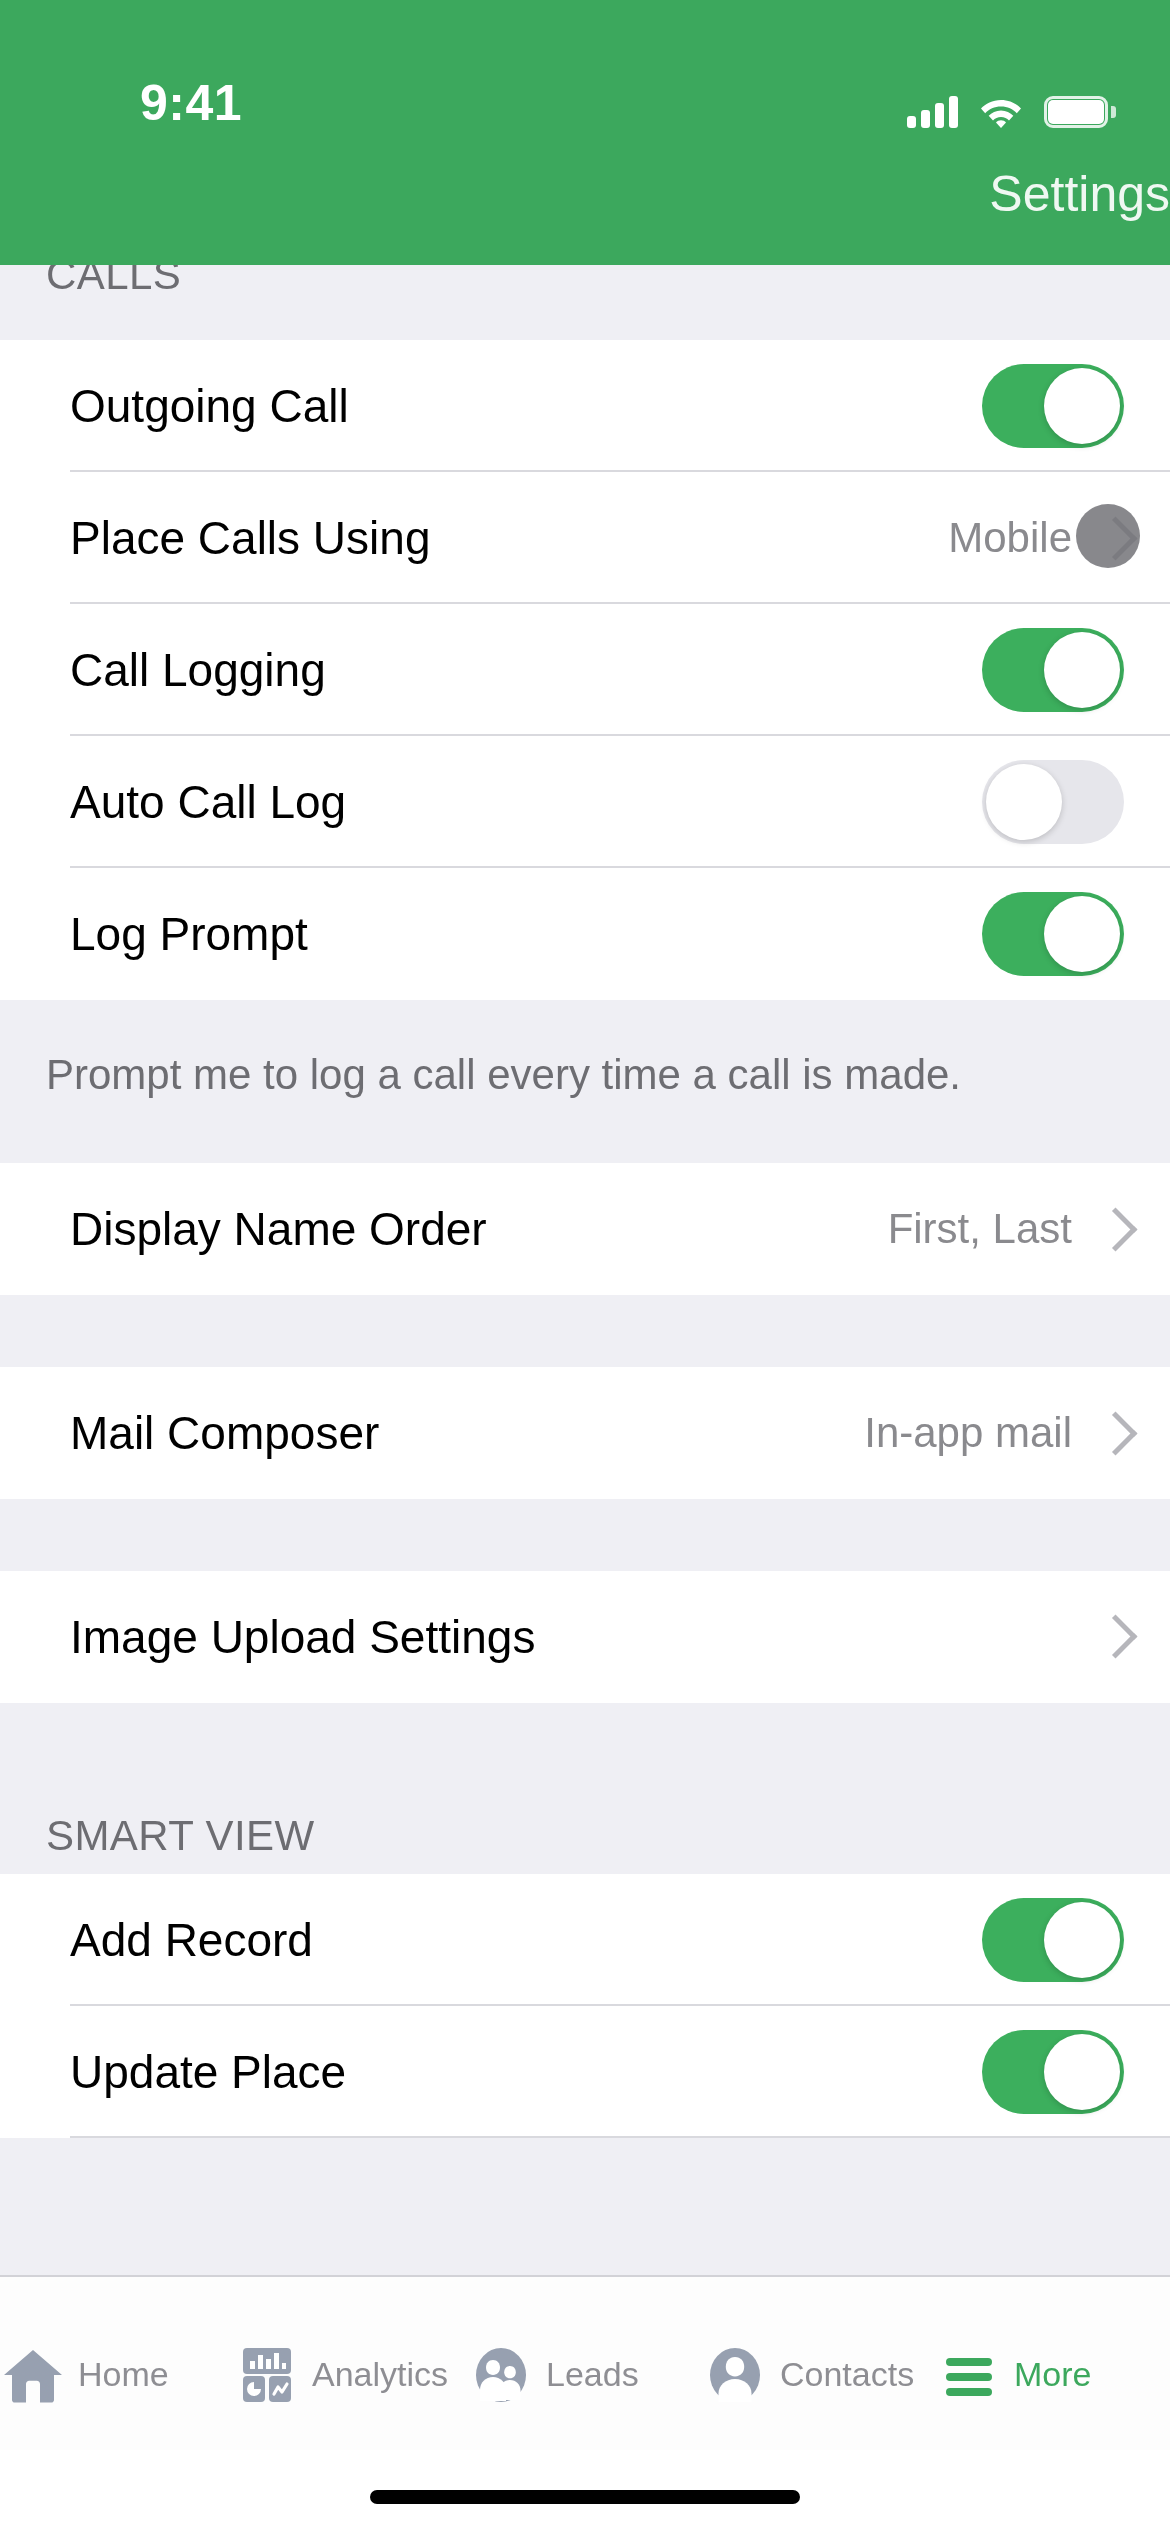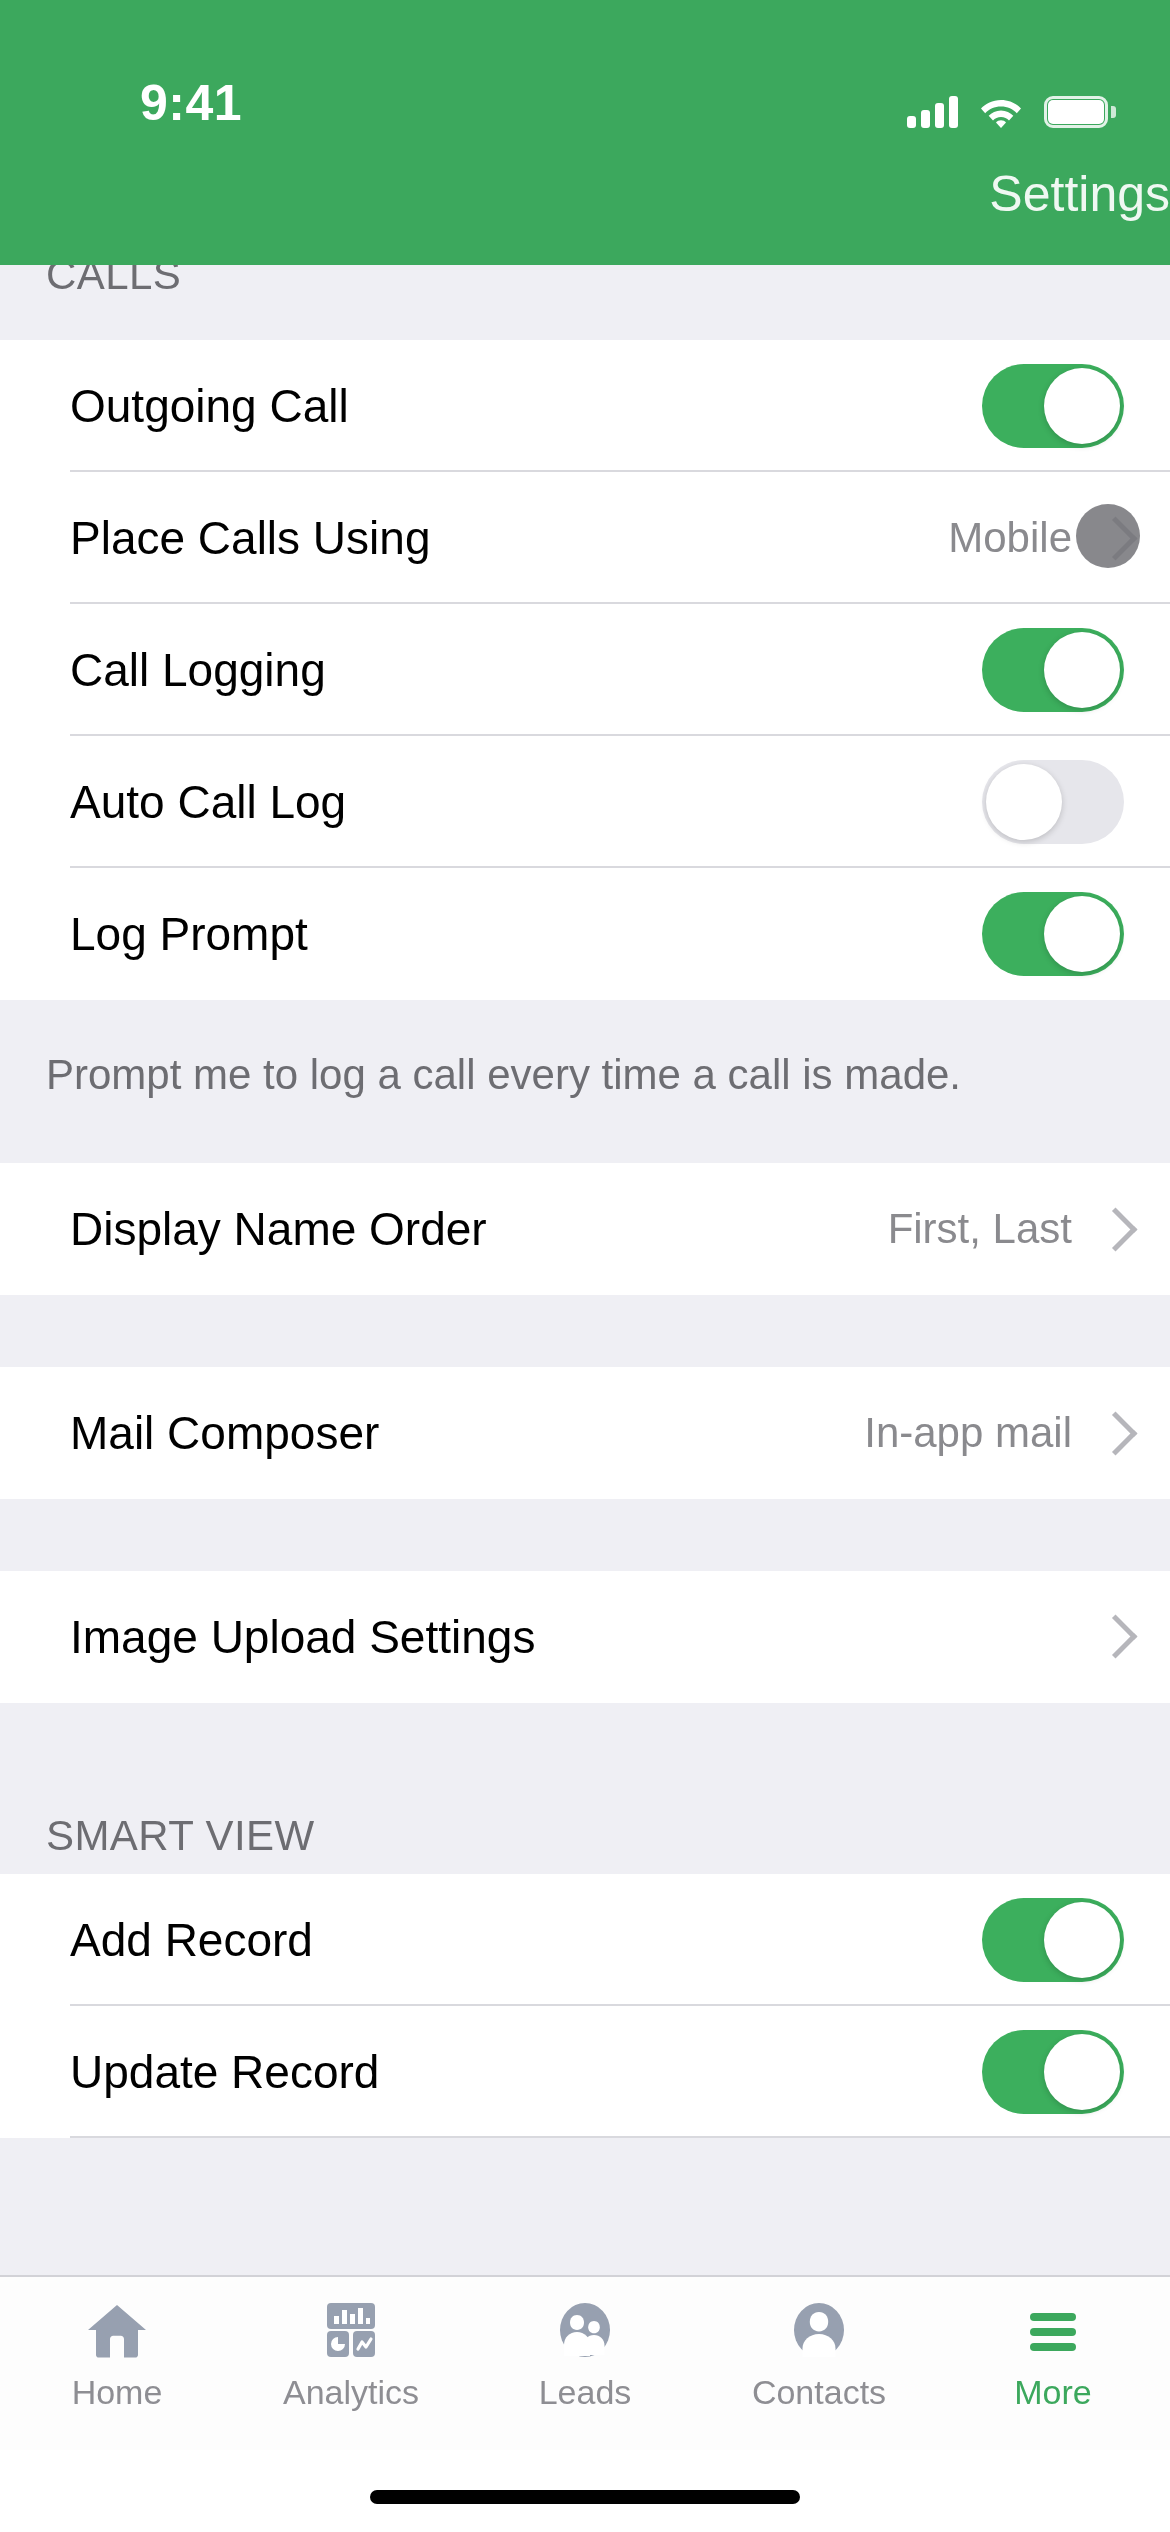--- a/index.html
+++ b/index.html
@@ -126,21 +126,21 @@
     background:rgba(110,110,115,0.82); pointer-events:none;
   }
 
   
   .tabbar {
     position:absolute; left:0; bottom:82px; width:1170px; height:175px;
     background:#FDFDFD; border-top:2px solid #D2D2D7;
     display:flex; align-items:flex-start;
   }
   .tab {
-    flex:1; height:100%; display:flex; flex-direction:column;
+    flex:1; height:100%; display:flex; flex-direction:row;
     align-items:center; justify-content:flex-start; padding-top:22px; gap:12px;
   }
   .tab .tico { width:66px; height:62px; display:block; }
   .tab .tlabel { font-size:34px; color:#8E8E93; }
   .tab.active .tlabel { color:#3CA85D; }
 
   
   .home-ind {
     position:absolute; left:50%; transform:translateX(-50%);
     bottom:28px; width:430px; height:14px; border-radius:10px; background:#000000;
@@ -285,21 +285,21 @@
       <div class="row">
         <span class="label">Add Record</span>
         <div class="right">
           <div class="toggle on">
               <div class="knob"></div>
             </div>
         </div>
         <div class="row-sep"></div>
       </div>
       <div class="row">
-        <span class="label">Update Record</span>
+        <span class="label">Update Place</span>
         <div class="right">
           <div class="toggle on">
               <div class="knob"></div>
             </div>
         </div>
         <div class="row-sep"></div>
       </div>
     </div>
 
   </div>

